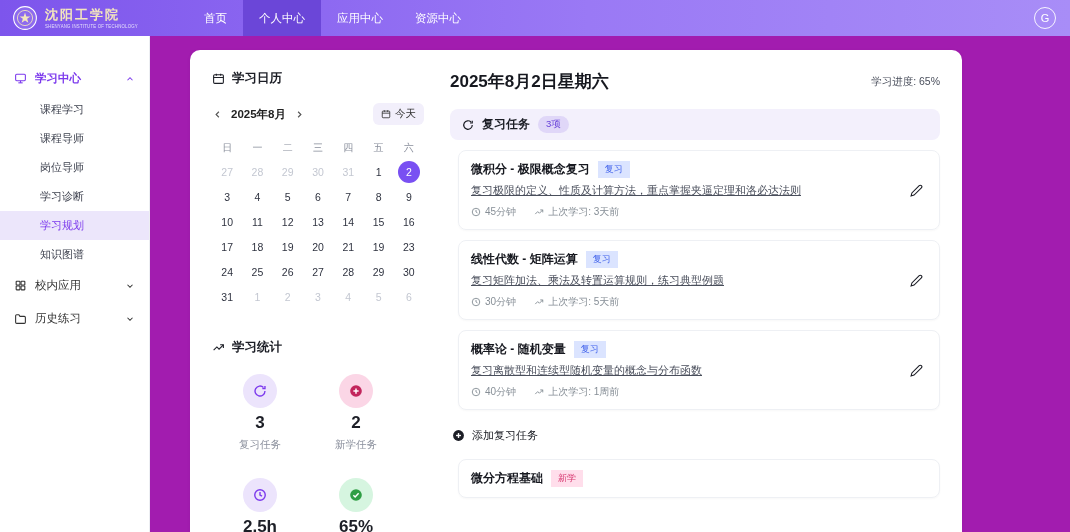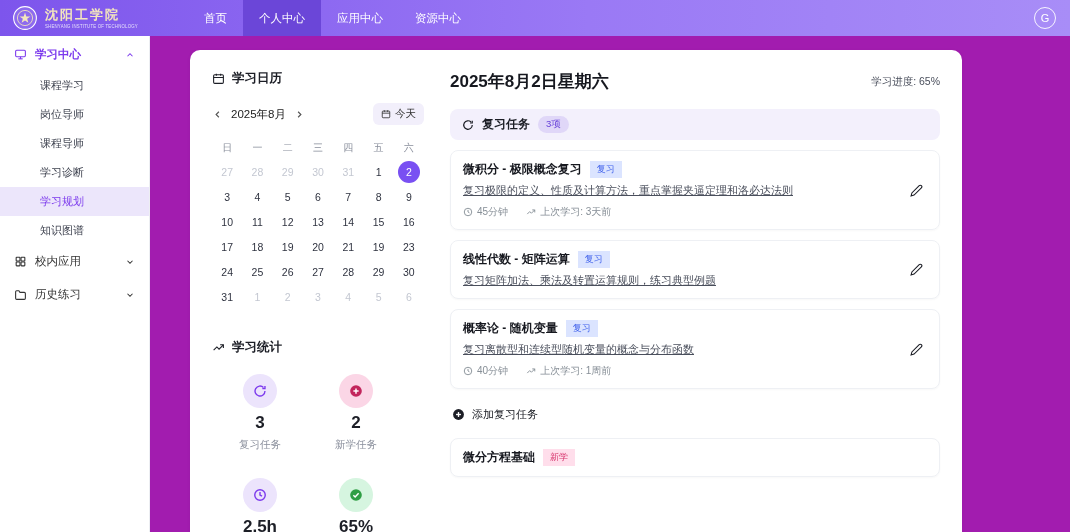--- a/index.html
+++ b/index.html
@@ -14,35 +14,35 @@
   .brand-cn { font-size:13px; font-weight:bold; color:#f3e6bd; letter-spacing:2px; line-height:1; font-family:"Liberation Serif","DejaVu Serif",serif; white-space:nowrap; }
   .brand-en { font-size:6px; color:rgba(255,255,255,.8); letter-spacing:.3px; transform:scaleX(.72); transform-origin:left; white-space:nowrap; margin-top:2px; }
   .nav-links { display:flex; height:100%; }
   .nav-link { display:flex; align-items:center; padding:0 16px; font-size:11.5px; color:#fff; cursor:pointer; white-space:nowrap; }
   .nav-link.active { background:#6b46d8; }
   .nav-spacer { flex:1; }
   .globe-btn { width:22px; height:22px; border:1.5px solid rgba(255,255,255,.9); border-radius:50%; display:flex; align-items:center; justify-content:center; font-size:11px; cursor:pointer; }
 
   
   .shell { flex:1; display:flex; min-height:0; }
-  .sidebar { width:150px; flex:0 0 150px; background:#fff; padding-top:2px; border-right:1px solid #eceef2; }
+  .sidebar { width:150px; flex:0 0 150px; background:#fff; padding-top:26px; border-right:1px solid #eceef2; }
   .side-parent { display:flex; align-items:center; gap:8px; padding:9px 14px; font-size:11.5px; color:#333; cursor:pointer; }
   .side-parent.primary { color:#7c3aed; font-weight:bold; }
   .side-parent .chev { margin-left:auto; display:flex; }
   .side-child { padding:7px 12px 7px 40px; font-size:11px; color:#3f4350; cursor:pointer; }
   .side-child.active { background:#ece6fb; color:#7c3aed; }
 
   .content { flex:1; background:#a21caf; padding:14px 108px 0 40px; min-width:0; }
   .panel { background:#fff; border-radius:10px 10px 0 0; height:100%; display:flex; padding:20px 22px 0 22px; gap:26px; box-shadow:0 1px 4px rgba(30,30,60,.06); overflow:hidden; }
 
   
   .left-col { width:212px; flex:0 0 212px; }
   .sec-title { display:flex; align-items:center; gap:7px; font-size:12.5px; font-weight:bold; color:#1c1e26; }
   .cal-nav { display:flex; align-items:center; margin-top:16px; gap:8px; }
-  .cal-month { font-size:11.5px; font-weight:normal; color:#222;text-align:center; }
+  .cal-month { font-size:11.5px; font-weight:bold; color:#222;text-align:center; }
   .chev-btn { color:#555; cursor:pointer; display:flex; }
   .today-btn { margin-left:auto; display:flex; align-items:center; gap:4px; background:#f2effb; border-radius:6px; padding:4px 8px; font-size:10.5px; color:#333; cursor:pointer; }
   .cal-weekdays, .cal-grid { display:grid; grid-template-columns:repeat(7,1fr); }
   .cal-weekdays { margin-top:12px; }
   .cal-head { font-size:10px; color:#8a8f9c; text-align:center; padding:4px 0; }
   .cal-day { height:25px; display:flex; align-items:center; justify-content:center; font-size:10.5px; color:#2f3340; cursor:pointer; }
   .cal-day.muted { color:#c3c7d1; }
   .cal-day.today { background:#7950f2; color:#fff; width:22px; height:22px; border-radius:50%; justify-self:center; align-self:center; }
   .stats { margin-top:30px; }
   .stats-grid { margin-top:18px; display:grid; grid-template-columns:96px 96px; row-gap:26px; justify-items:center; }
@@ -55,21 +55,21 @@
   .stat-label { font-size:10.5px; color:#8a8f9c; }
 
   
   .right-col { flex:1; min-width:0; }
   .main-head { display:flex; align-items:center; justify-content:space-between; }
   .date-title { font-size:17px; font-weight:bold; color:#16181f; }
   .progress-label { font-size:10.5px; color:#4a4f5c; }
   .section-bar { margin-top:16px; background:#f3f0fc; border-radius:8px; padding:7px 12px; display:flex; align-items:center; gap:8px; }
   .sec-name { font-size:12px; font-weight:bold; color:#1c1e26; }
   .count-pill { background:#e0d7f8; color:#6741d9; font-size:9.5px; padding:2px 8px; border-radius:999px; }
-  .task-card { margin-top:10px; border:1px solid #eef0f4; border-radius:8px; padding:10px 12px; display:flex; align-items:center; justify-content:space-between; box-shadow:0 1px 2px rgba(20,20,40,.03); }
+  .task-card { margin-top:10px; border:1px solid #eef0f4; border-radius:8px; padding:10px 12px; display:flex; align-items:center; justify-content:space-between; box-shadow:0 1px 2px rgba(20,20,40,.03);margin-left:8px; }
   .task-title-row { display:flex; align-items:center; gap:8px; }
   .task-title { font-size:12px; font-weight:bold; color:#16181f; }
   .tag { font-size:9px; padding:2px 7px; border-radius:0; }
   .tag-review { background:#dbe4ff; color:#4263eb; }
   .tag-new { background:#ffdeeb; color:#d6336c; }
   .task-desc { margin-top:5px; font-size:11px; color:#4a4f5c;text-decoration:underline; }
   .task-meta { margin-top:7px; display:flex; gap:18px; align-items:center; font-size:10px; color:#868e96; }
   .meta-item { display:flex; align-items:center; gap:4px; }
   .edit-btn { color:#1c1e26; cursor:pointer; padding:4px; display:flex; }
   .add-row { margin-top:12px; display:flex; align-items:center; gap:7px; font-size:11px; color:#16181f; cursor:pointer; padding:6px 2px; }
@@ -124,22 +124,22 @@
         </span>
         <span>学习中心</span>
         <span class="chev">
           <svg class="i10" viewBox="0 0 24 24" fill="none" stroke="currentColor" stroke-width="2.5">
               <polyline points="6 15 12 9 18 15"></polyline>
             </svg>
         </span>
       </div>
       <div>
         <div class="side-child">课程学习</div>
+        <div class="side-child">课程导师</div>
         <div class="side-child">岗位导师</div>
-        <div class="side-child">课程导师</div>
         <div class="side-child">学习诊断</div>
         <div class="side-child active">学习规划</div>
         <div class="side-child">知识图谱</div>
       </div>
       <div class="side-parent">
         <span>
           <svg class="i13" viewBox="0 0 24 24" fill="none" stroke="currentColor" stroke-width="2">
               <rect x="4" y="4" width="7" height="7" rx="1"></rect>
               <rect x="13" y="4" width="7" height="7" rx="1"></rect>
               <rect x="4" y="13" width="7" height="7" rx="1"></rect>
@@ -371,20 +371,40 @@
             </span>
           </div>
 
           <div class="task-card">
             <div>
               <div class="task-title-row">
                 <span class="task-title">线性代数 - 矩阵运算</span>
                 <span class="tag tag-review">复习</span>
               </div>
               <div class="task-desc">复习矩阵加法、乘法及转置运算规则，练习典型例题</div>
+              <div class="task-meta">
+                <span class="meta-item">
+                  <span>
+                      <svg class="i10" viewBox="0 0 24 24" fill="none" stroke="currentColor" stroke-width="2.2">
+                        <circle cx="12" cy="12" r="9"></circle>
+                        <polyline points="12 7 12 12 15.5 14"></polyline>
+                      </svg>
+                    </span>
+                  <span>30分钟</span>
+                </span>
+                <span class="meta-item">
+                  <span>
+                      <svg class="i10" viewBox="0 0 24 24" fill="none" stroke="currentColor" stroke-width="2.2">
+                        <polyline points="3 17 9 11 13 15 21 7"></polyline>
+                        <polyline points="15 7 21 7 21 13"></polyline>
+                      </svg>
+                    </span>
+                  <span>上次学习: 5天前</span>
+                </span>
+              </div>
             </div>
             <span class="edit-btn">
               <svg class="i13" viewBox="0 0 24 24" fill="none" stroke="currentColor" stroke-width="2">
                   <path d="M17 3a2.8 2.8 0 1 1 4 4L7.5 20.5 2 22l1.5-5.5z"></path>
                 </svg>
             </span>
           </div>
 
           <div class="task-card">
             <div>

